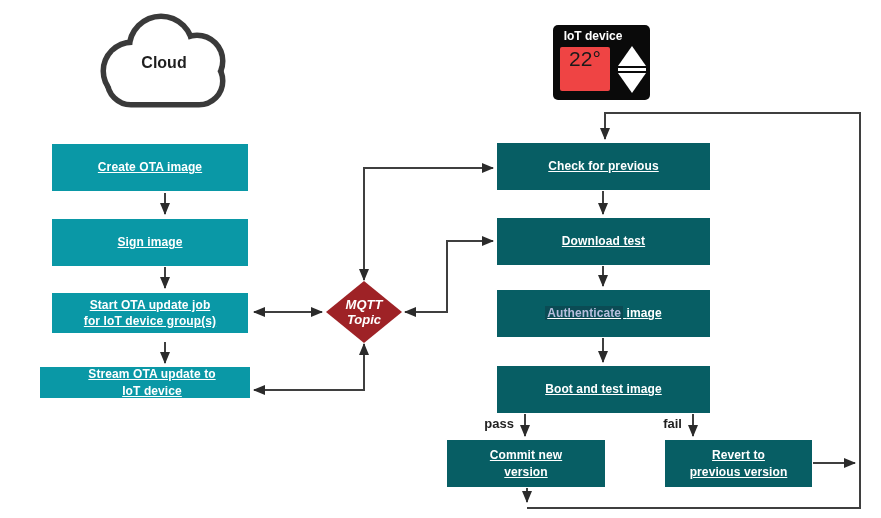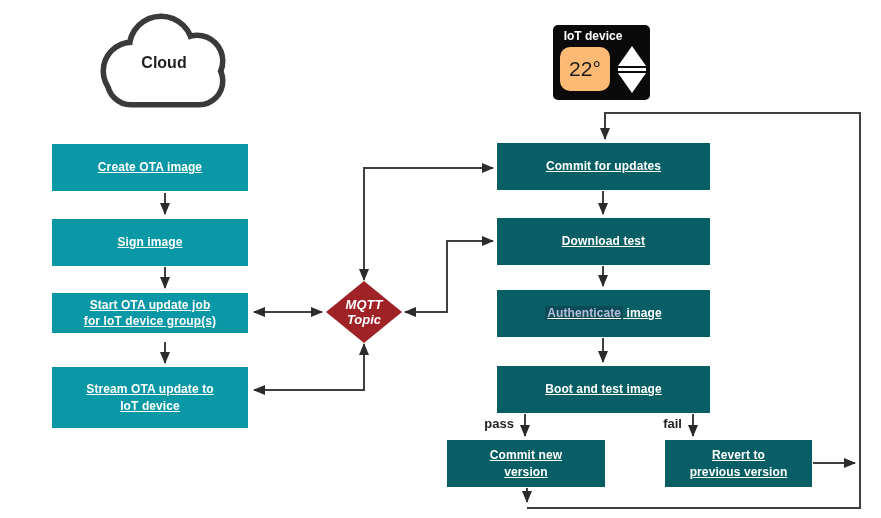--- a/index.html
+++ b/index.html
@@ -28,21 +28,21 @@
   #iot-device{
     position:absolute;left:553px;top:25px;width:97px;height:75px;
     background:#0A0A0A;border-radius:5px;
   }
   #iot-device-label{
     position:absolute;left:0;top:4px;width:80px;text-align:center;
     color:#ffffff;font-weight:bold;font-size:12px;
   }
   #temp-display{
     position:absolute;left:7px;top:22px;width:50px;height:44px;
-    background:#fdba74;border-radius:10px;display:flex;align-items:center;
+    background:#ef4444;border-radius:2px;display:flex;
     justify-content:center;font-size:21px;color:#1A1A1A;
   }
   #spinner{position:absolute;left:64px;top:21px;width:30px;height:48px;}
   .tri-up{
     position:absolute;left:1px;top:0;width:0;height:0;
     border-left:14px solid transparent;border-right:14px solid transparent;
     border-bottom:20px solid #ffffff;
   }
   .tri-down{
     position:absolute;left:1px;top:27px;width:0;height:0;
@@ -52,21 +52,21 @@
   .spin-divider{position:absolute;left:1px;top:22px;width:28px;height:3px;background:#ffffff;}
   #mqtt-label{
     position:absolute;left:324px;top:294px;width:80px;height:36px;
     display:flex;align-items:center;justify-content:center;text-align:center;
     color:#ffffff;font-weight:bold;font-size:13px;line-height:15px;white-space:pre-line;font-style:italic;
   }
   
   #b1{left:52px;top:144px;width:196px;height:47px;}
   #b2{left:52px;top:219px;width:196px;height:47px;}
   #b3{left:52px;top:293px;width:196px;height:40px;}
-  #b4{left:52px;top:367px;width:196px;height:61px;}
+  #b4{left:40px;top:367px;width:196px;height:31px;padding-left:14px;}
   #r1{left:497px;top:143px;width:213px;height:47px;}
   #r2{left:497px;top:218px;width:213px;height:47px;}
   #r3{left:497px;top:290px;width:213px;height:47px;}
   #r4{left:497px;top:366px;width:213px;height:47px;}
   #r5{left:447px;top:440px;width:158px;height:47px;}
   #r6{left:665px;top:440px;width:147px;height:47px;}
   #pass-label{left:462px;top:416px;width:52px;}
   #fail-label{left:634px;top:416px;width:48px;}
 </style>
 </head>
@@ -137,21 +137,21 @@
   <div id="b3" class="step cloud-step">
     <div class="line">Start OTA update job
 for IoT device group(s)</div>
   </div>
   <div id="b4" class="step cloud-step">
     <div class="line">Stream OTA update to
 IoT device</div>
   </div>
 
   <div id="r1" class="step device-step">
-    <div class="line">Commit for updates</div>
+    <div class="line">Check for previous</div>
   </div>
   <div id="r2" class="step device-step">
     <div class="line">Download test</div>
   </div>
   <div id="r3" class="step device-step">
     <div class="line"><span class="hl">Authenticate</span> <span>image</span></div>
   </div>
   <div id="r4" class="step device-step">
     <div class="line">Boot and test image</div>
   </div>

